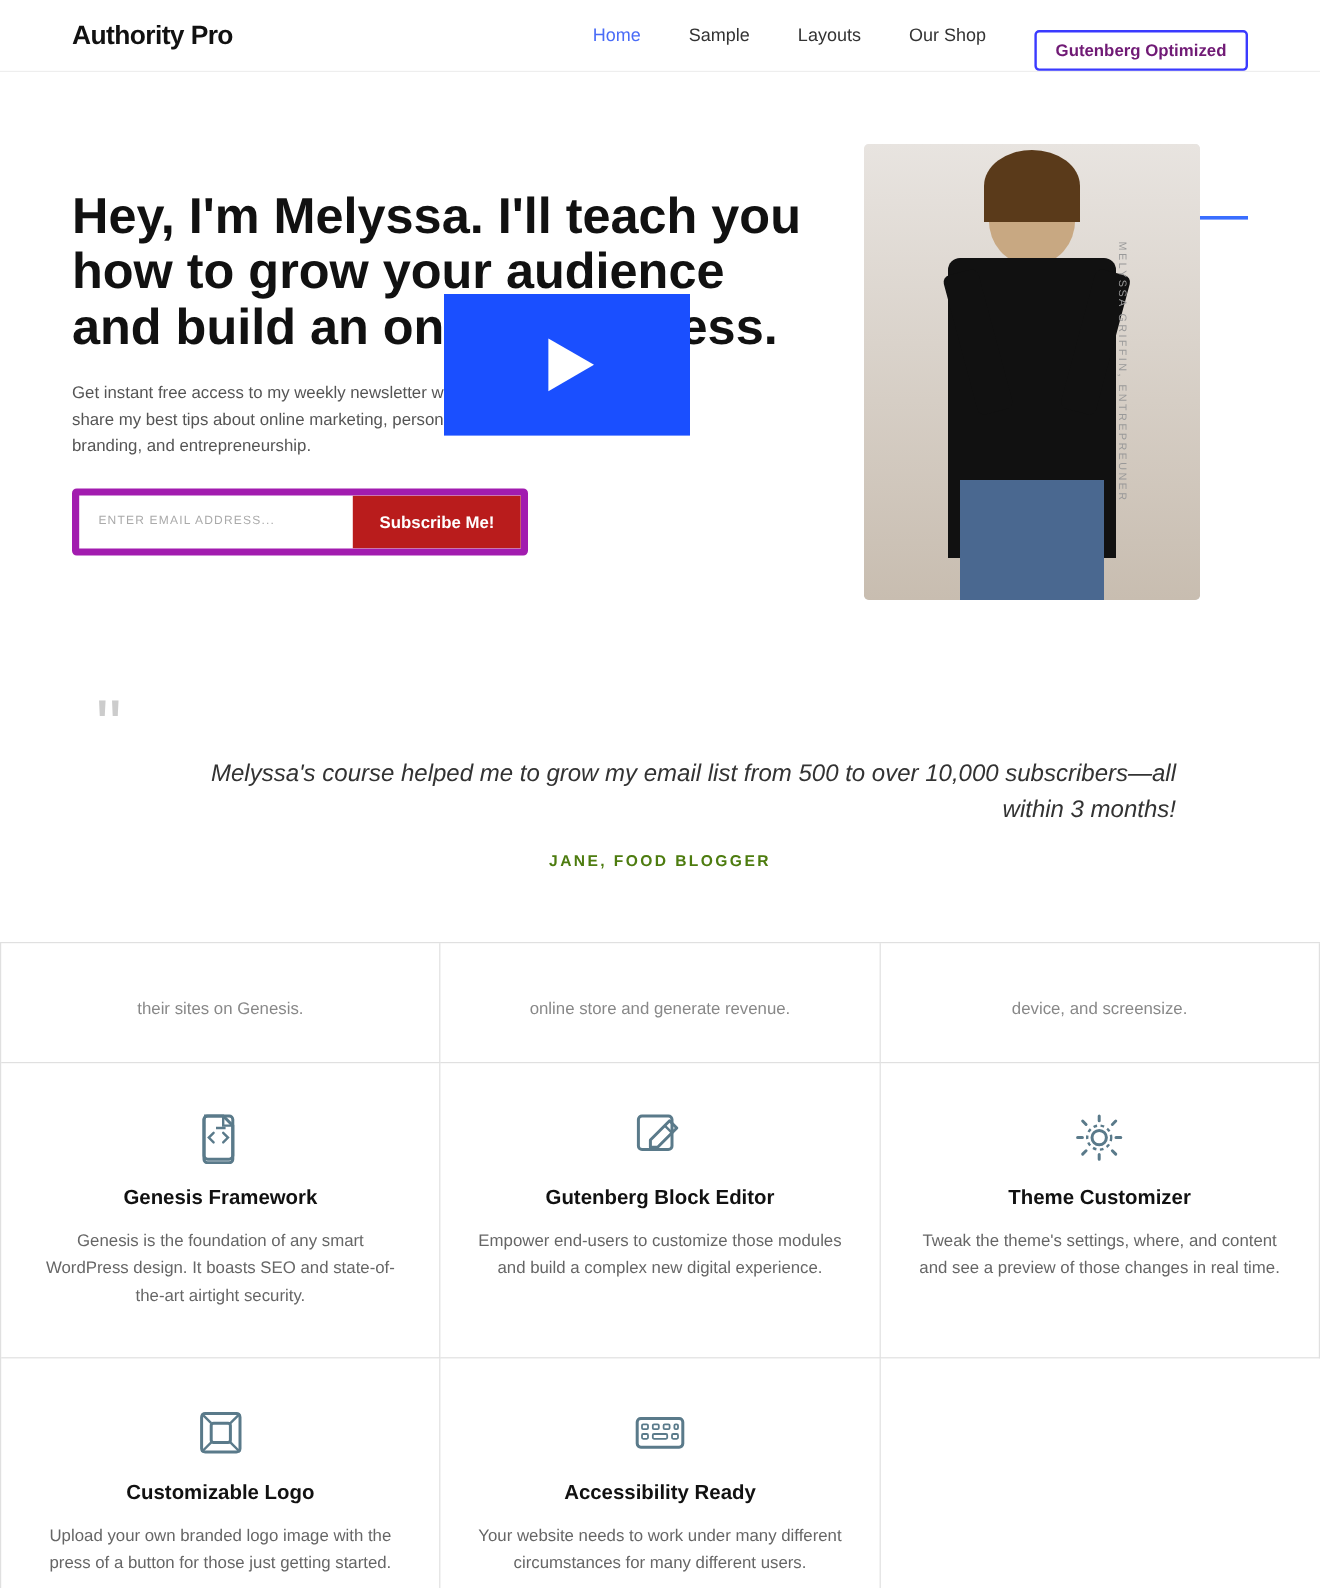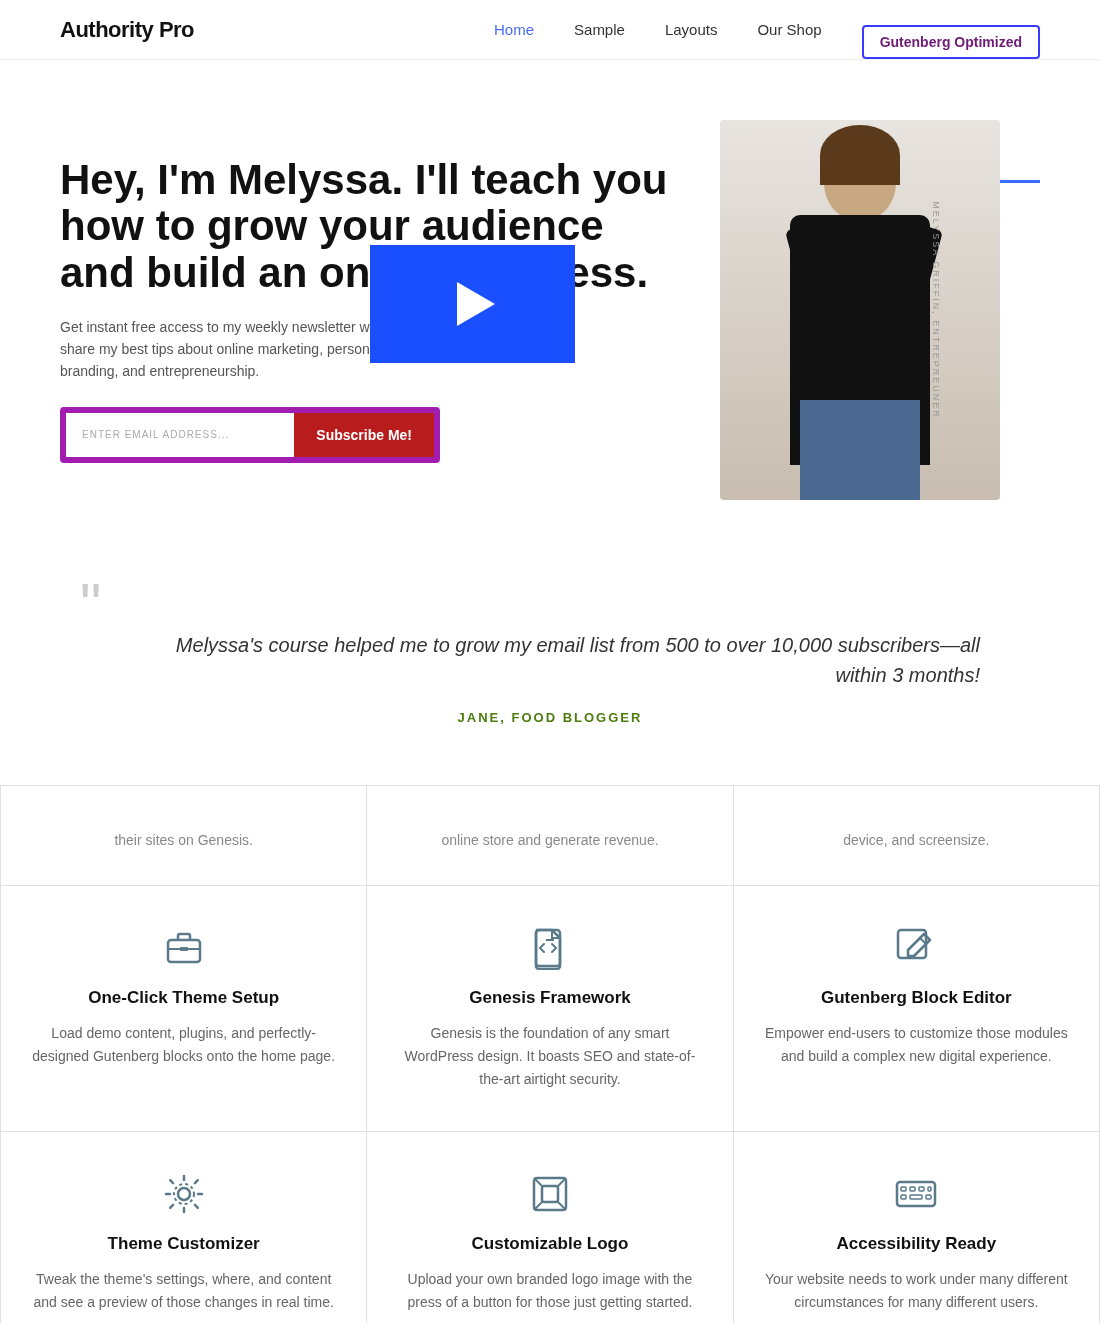--- a/index.html
+++ b/index.html
@@ -109,32 +109,20 @@
   <div class="feature-card partial">
     <p class="feature-partial-text">their sites on Genesis.</p>
   </div>
   <div class="feature-card partial">
     <p class="feature-partial-text">online store and generate revenue.</p>
   </div>
   <div class="feature-card partial">
     <p class="feature-partial-text">device, and screensize.</p>
   </div>
 
-  <div class="feature-card">
-    <div class="svg-icon">
-      <svg viewBox="0 0 44 44" fill="none" xmlns="http://www.w3.org/2000/svg">
-        <rect x="6" y="14" width="32" height="22" rx="3" stroke="#5a7a8a" stroke-width="2.5" fill="none"></rect>
-        <path d="M16 14v-4a2 2 0 012-2h8a2 2 0 012 2v4" stroke="#5a7a8a" stroke-width="2.5" fill="none"></path>
-        <line x1="6" y1="23" x2="38" y2="23" stroke="#5a7a8a" stroke-width="2"></line>
-        <rect x="18" y="21" width="8" height="4" rx="1" fill="#5a7a8a"></rect>
-      </svg>
-    </div>
-    <h3 class="feature-title">One-Click Theme Setup</h3>
-    <p class="feature-desc">Load demo content, plugins, and perfectly-designed Gutenberg blocks onto the home page.</p>
-  </div>
 
   <div class="feature-card">
     <div class="svg-icon">
       <svg viewBox="0 0 44 44" fill="none" xmlns="http://www.w3.org/2000/svg">
         <rect x="8" y="4" width="24" height="36" rx="3" stroke="#5a7a8a" stroke-width="2.5" fill="none"></rect>
         <path d="M16 18l-4 4 4 4" stroke="#5a7a8a" stroke-width="2" stroke-linecap="round"></path>
         <path d="M24 18l4 4-4 4" stroke="#5a7a8a" stroke-width="2" stroke-linecap="round"></path>
         <line x1="18" y1="14" x2="26" y2="14" stroke="#5a7a8a" stroke-width="2"></line>
         <path d="M8 4h16l8 8v28a3 3 0 01-3 3H11a3 3 0 01-3-3V7a3 3 0 013-3z" stroke="#5a7a8a" stroke-width="2.5" fill="none"></path>
         <path d="M24 4v8h8" stroke="#5a7a8a" stroke-width="2" fill="none"></path>

